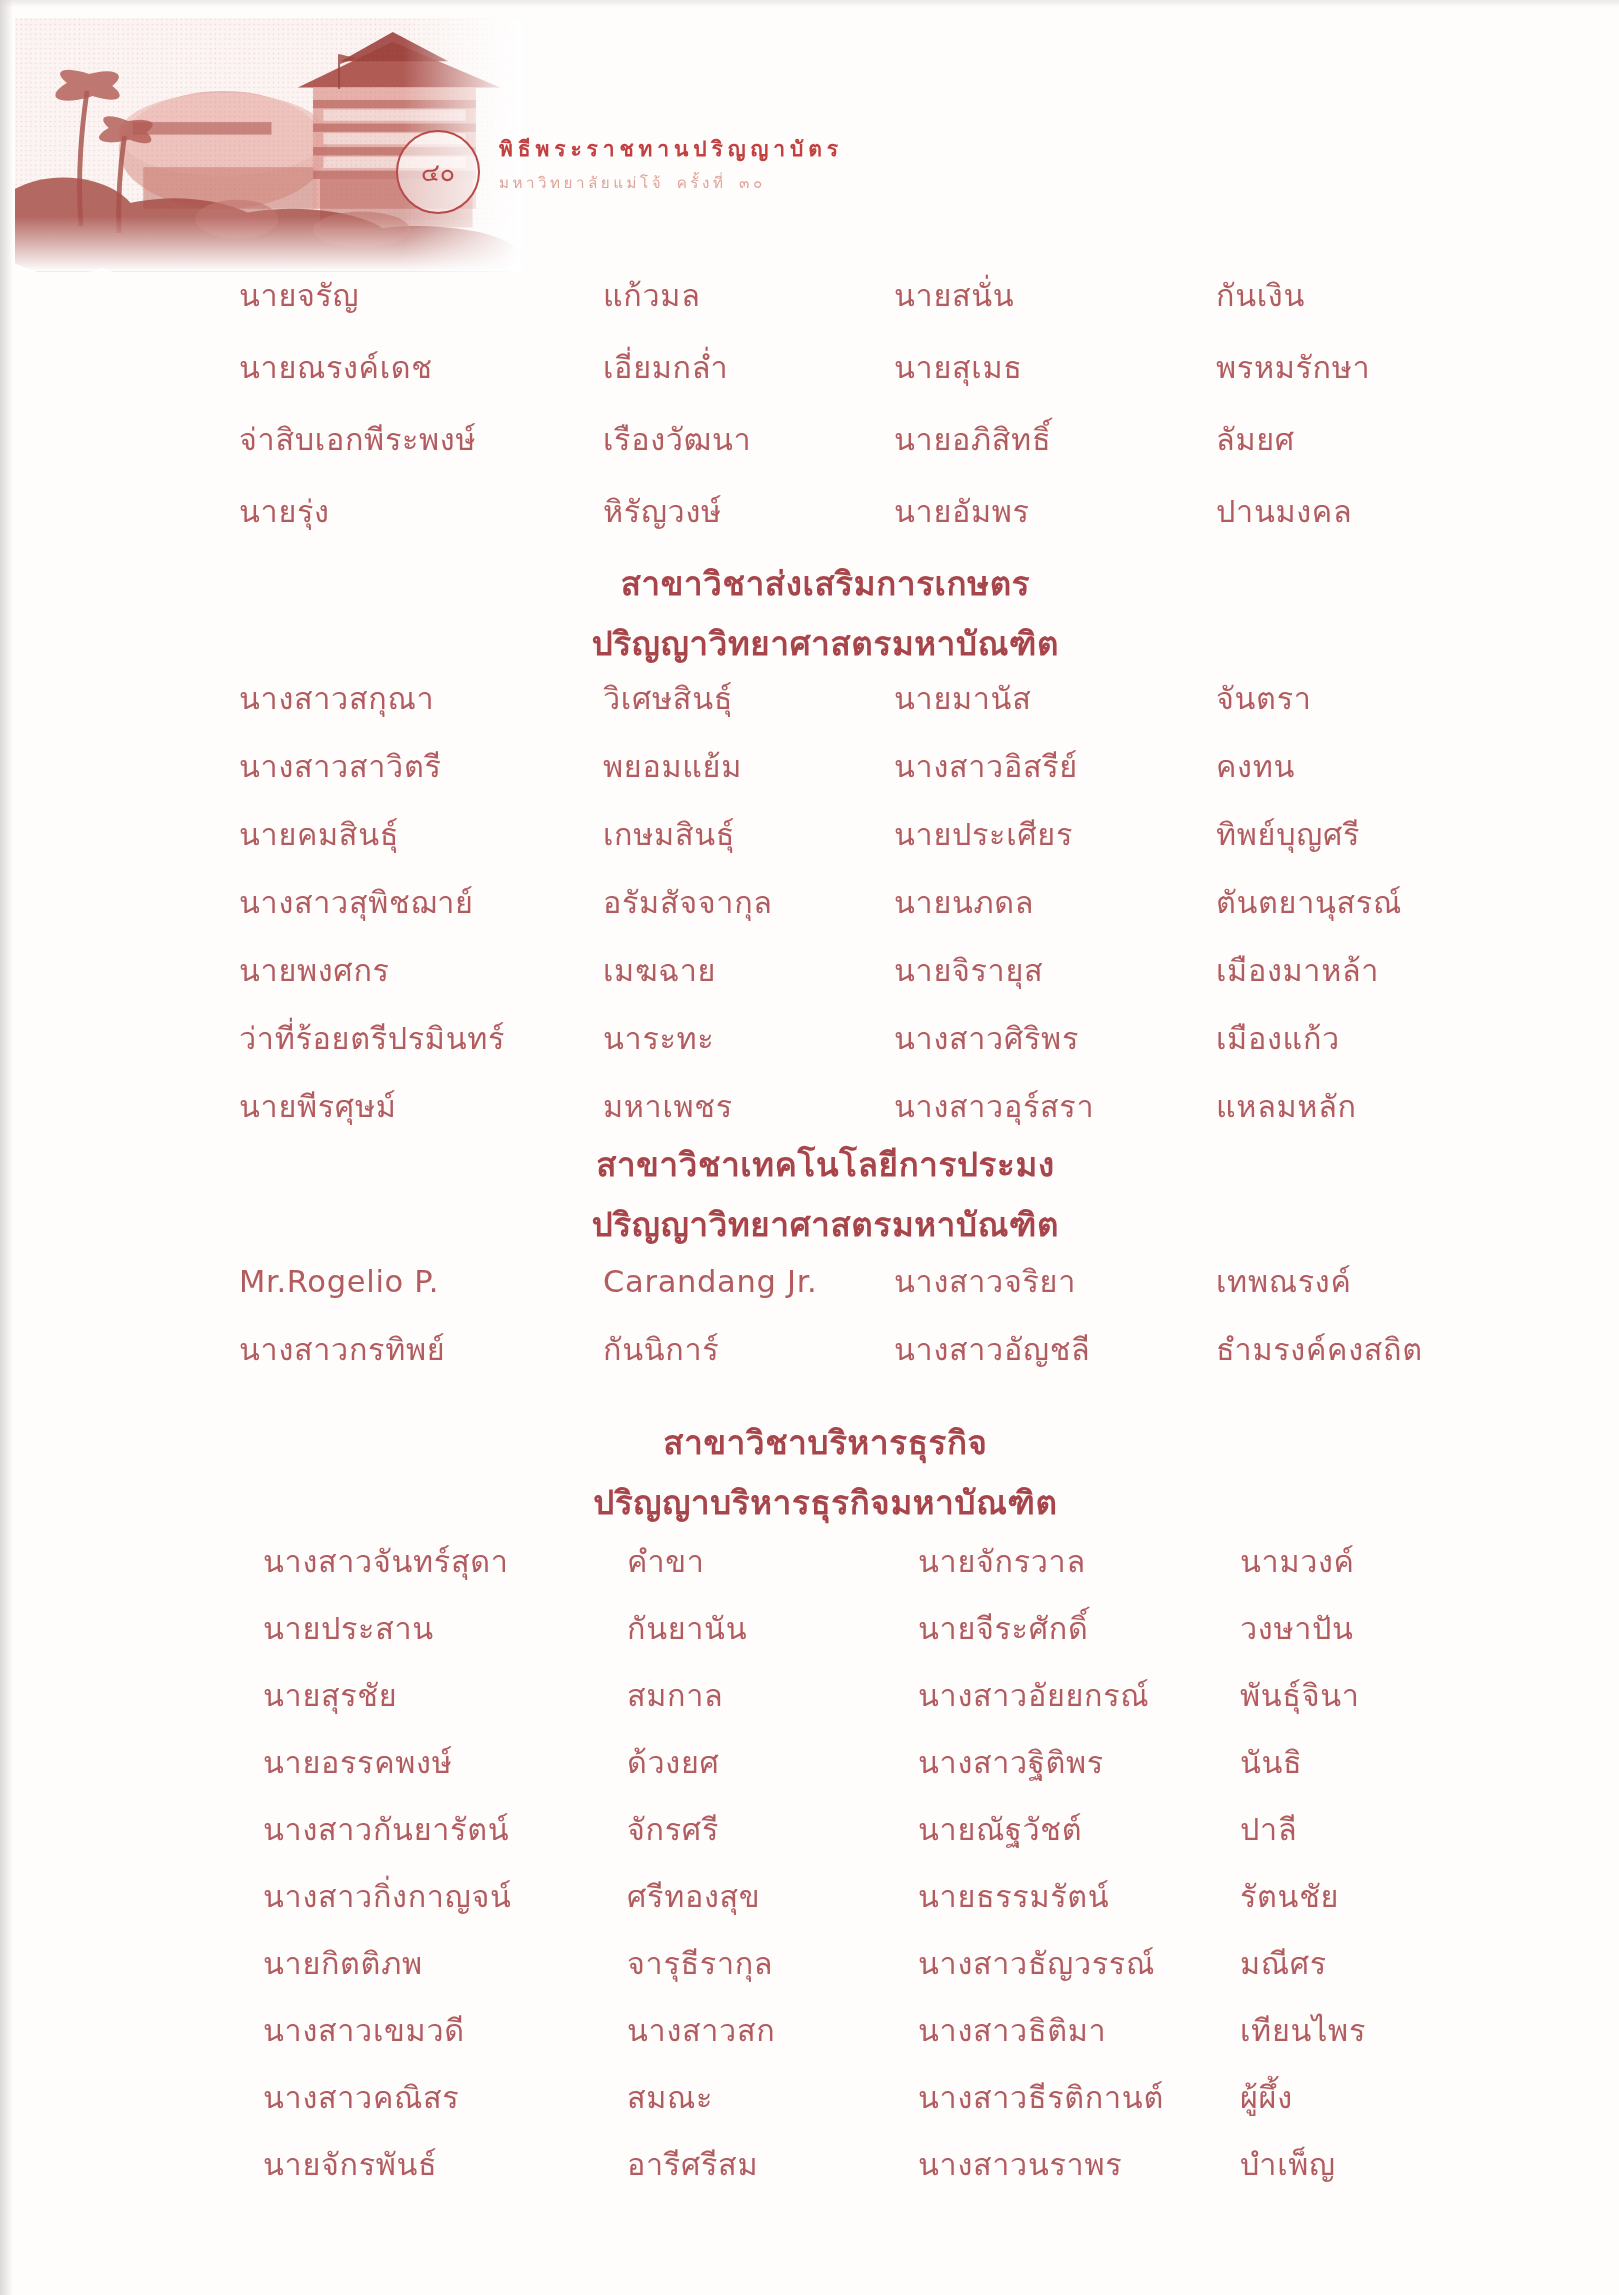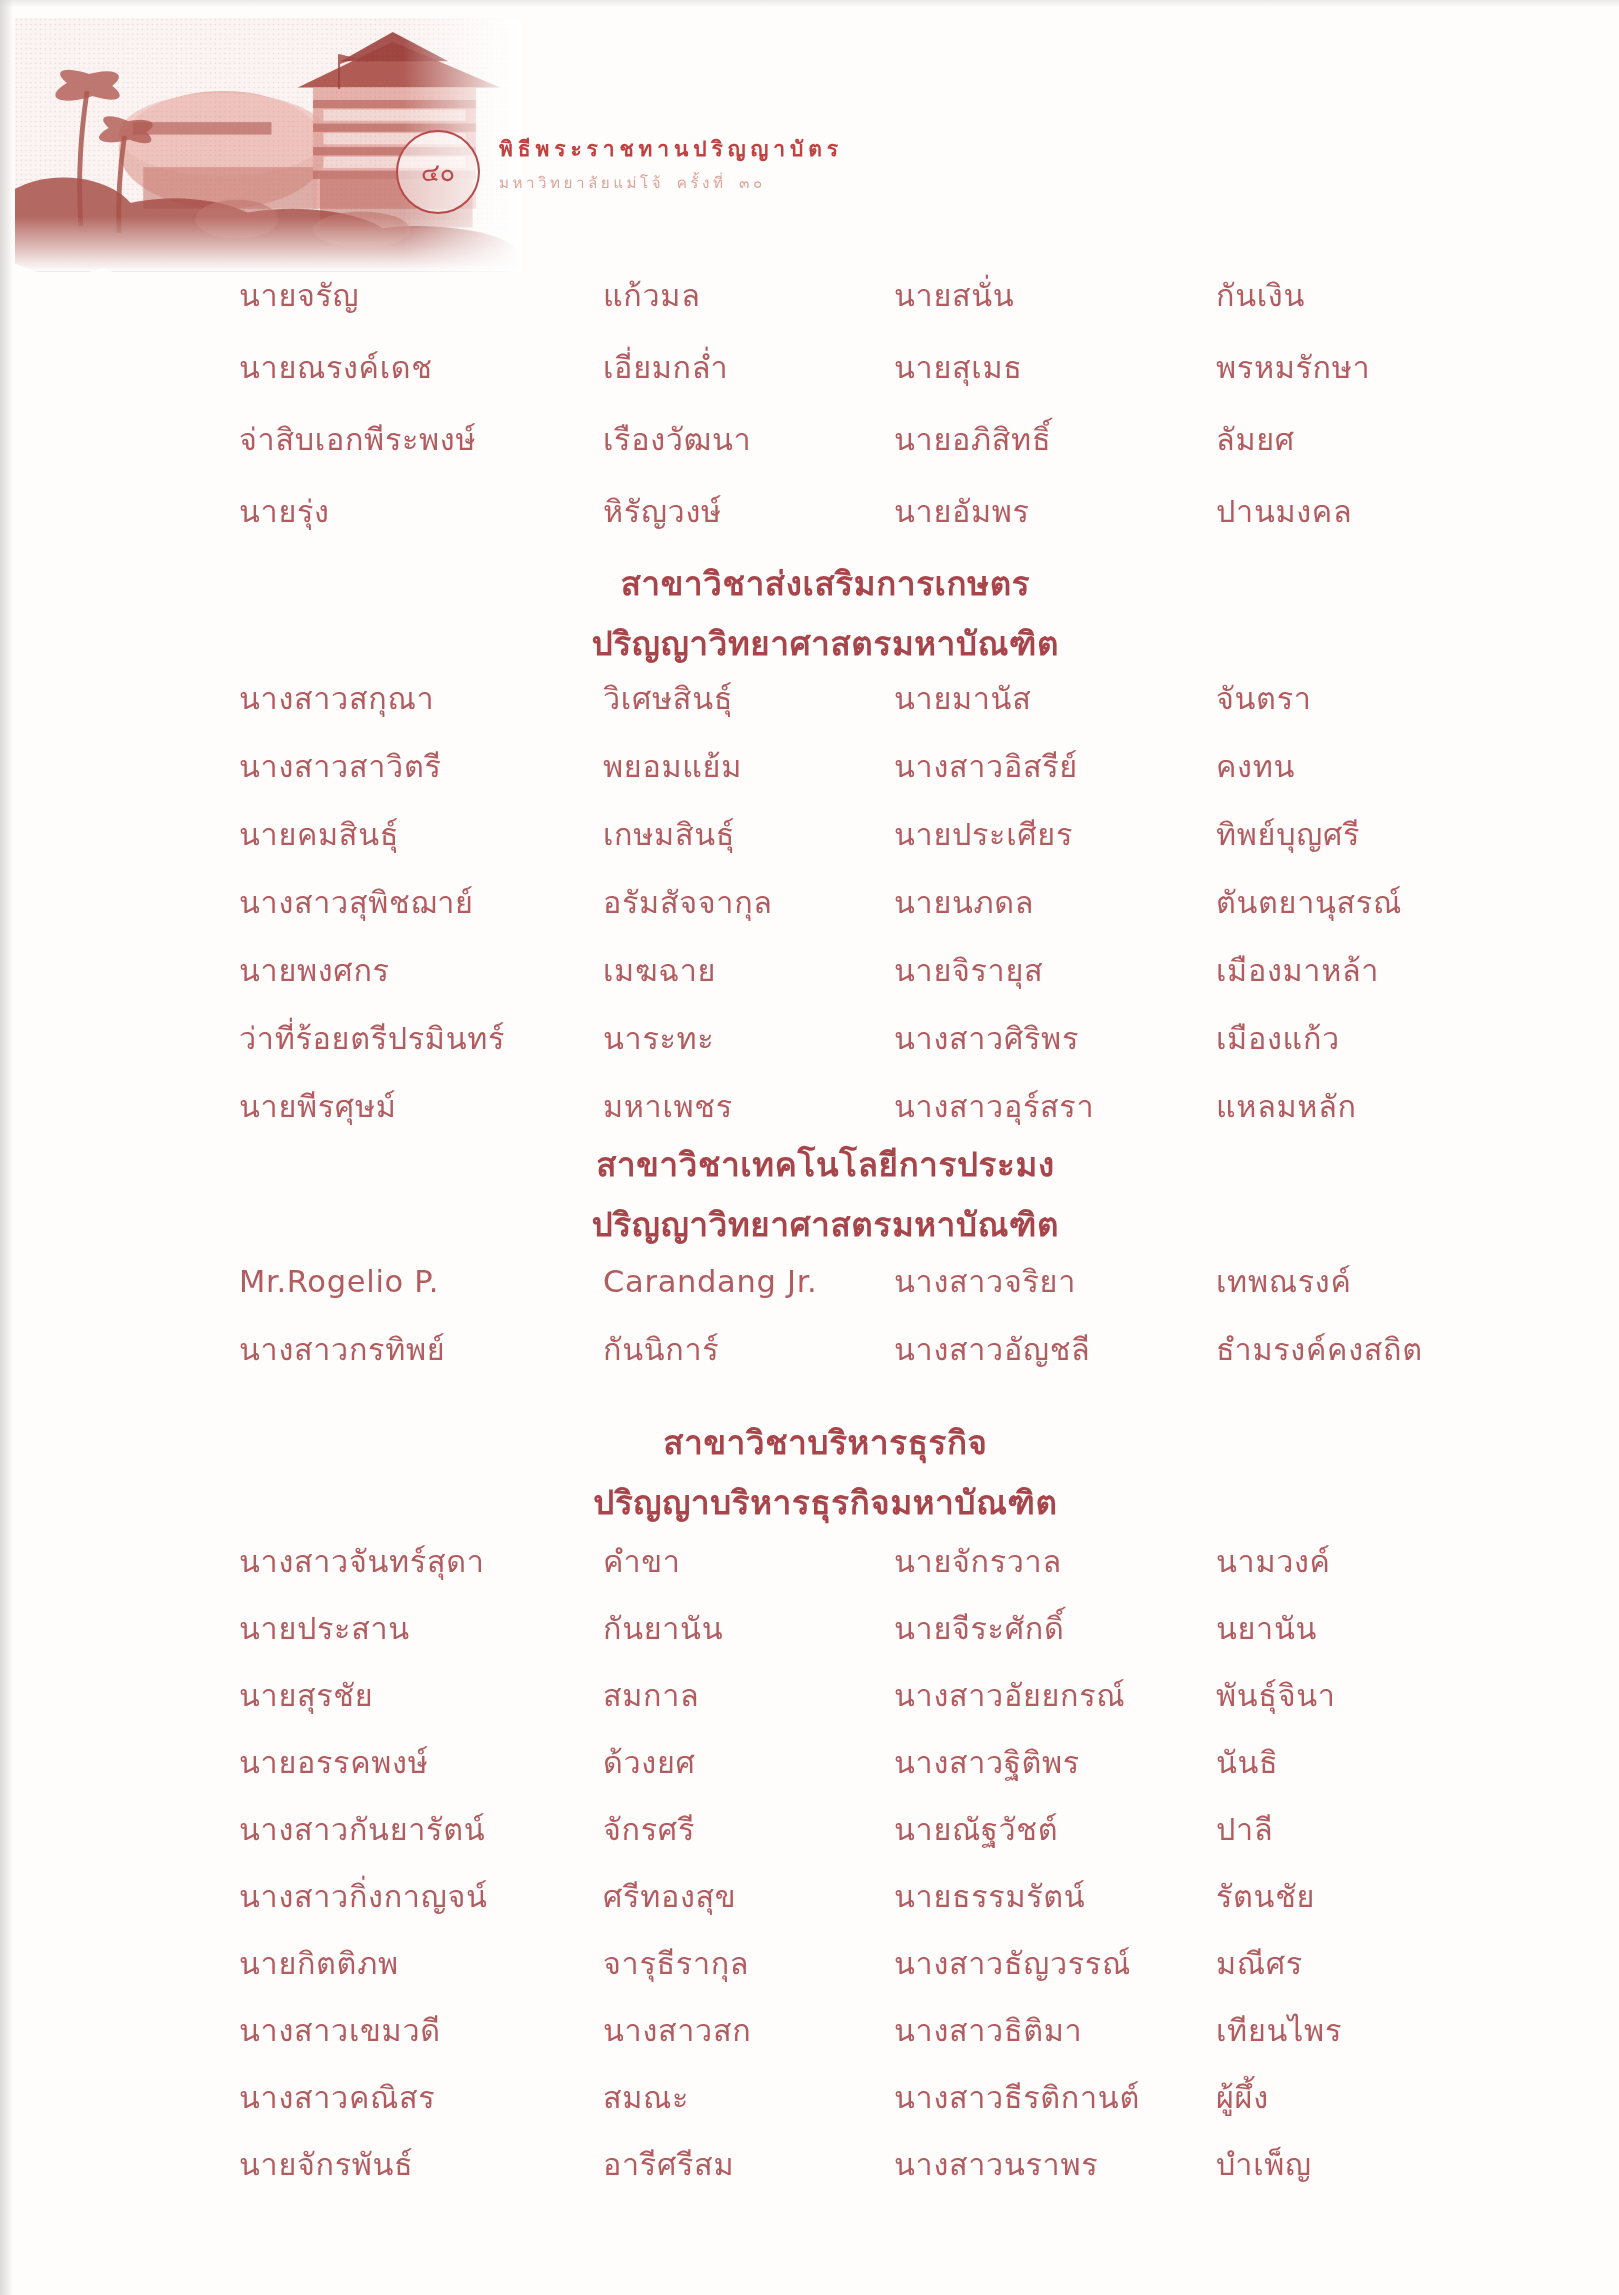--- a/index.html
+++ b/index.html
@@ -37,21 +37,21 @@
     margin-top:5.5px; font-size:15.2px; letter-spacing:3.5px;
     color:var(--subtitle-pink,#dca49b);
   }
 
   
   .content { position:absolute; top:276px; left:0; right:0; padding:0 97px 0 239px; }
   .name-row { display:grid; grid-template-columns:364px 291px 322px 1fr; align-items:start; }
   .sec-0 .name-row { height:72px; }
   .sec-1 .name-row { height:68px; }
   .sec-2 .name-row { height:68px; }
-  .sec-3 .name-row { height:67px; }
+  .sec-3 .name-row { height:67px;margin-left:24px; }
   .cell {
     font-size:30.5px; line-height:1.3; letter-spacing:0.7px;
     color:var(--name-red,#b25c60); white-space:nowrap; overflow:visible;
   }
   .section-head {
     text-align:center; margin-left:-239px; margin-right:-97px;
     color:var(--head-red,#a8454b); font-weight:bold;padding-left:32px;
   }
   .section-head .line { font-size:33px; line-height:60px; letter-spacing:0.7px; }
   .sec-1 .section-head { margin-top:-9.7px; margin-bottom:4.2px; }
@@ -251,21 +251,21 @@
           <div class="name-row">
             <span class="cell c0">นางสาวจันทร์สุดา</span>
             <span class="cell c1">คำขา</span>
             <span class="cell c2">นายจักรวาล</span>
             <span class="cell c3">นามวงค์</span>
           </div>
           <div class="name-row">
             <span class="cell c0">นายประสาน</span>
             <span class="cell c1">กันยานัน</span>
             <span class="cell c2">นายจีระศักดิ์</span>
-            <span class="cell c3">นยานัน</span>
+            <span class="cell c3">วงษาปัน</span>
           </div>
           <div class="name-row">
             <span class="cell c0">นายสุรชัย</span>
             <span class="cell c1">สมกาล</span>
             <span class="cell c2">นางสาวอัยยกรณ์</span>
             <span class="cell c3">พันธุ์จินา</span>
           </div>
           <div class="name-row">
             <span class="cell c0">นายอรรคพงษ์</span>
             <span class="cell c1">ด้วงยศ</span>

